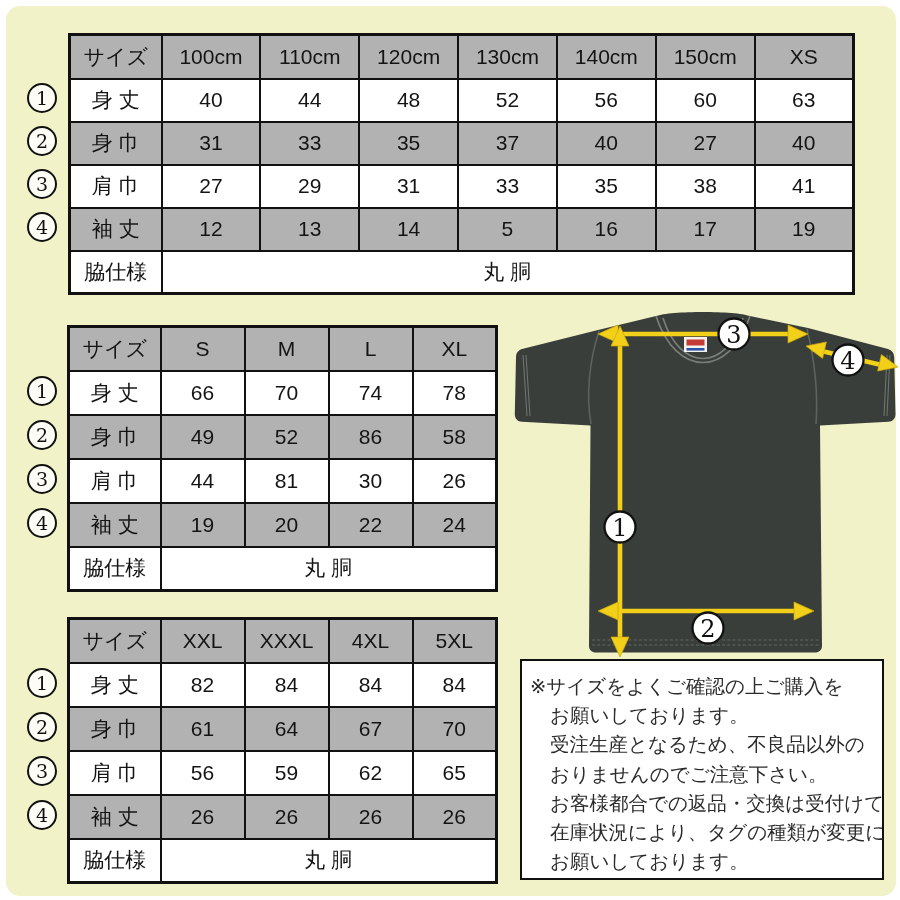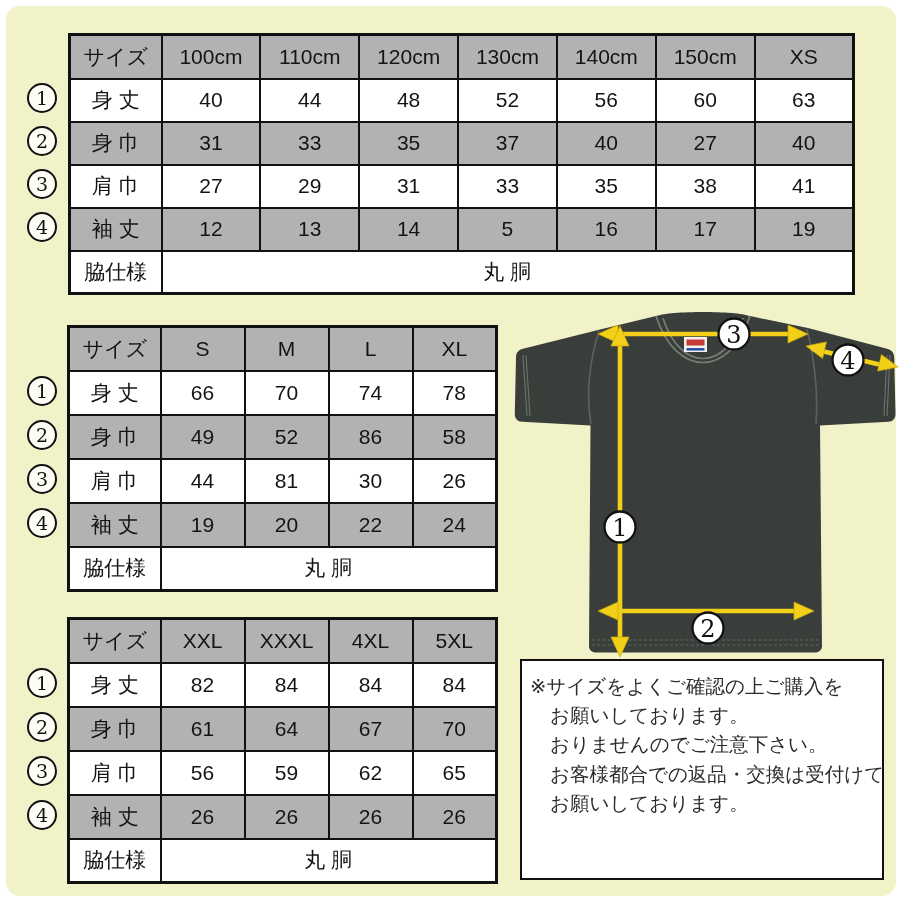--- a/index.html
+++ b/index.html
@@ -275,17 +275,19 @@
     </g>
     <g class="mc">
       <circle cx="848" cy="360" r="15.5"></circle>
         <text x="848" y="361">4</text>
     </g>
   </svg>
 
   <div id="notice">
     <div class="notice-line">※サイズをよくご確認の上ご購入を</div>
     <div class="notice-line indent">お願いしております。</div>
+    <div class="notice-line indent">受注生産となるため、不良品以外の</div>
     <div class="notice-line indent">おりませんのでご注意下さい。</div>
     <div class="notice-line indent">お客様都合での返品・交換は受付けて</div>
+    <div class="notice-line indent">在庫状況により、タグの種類が変更に</div>
     <div class="notice-line indent">お願いしております。</div>
   </div>
 </div>
 
 </body></html>

